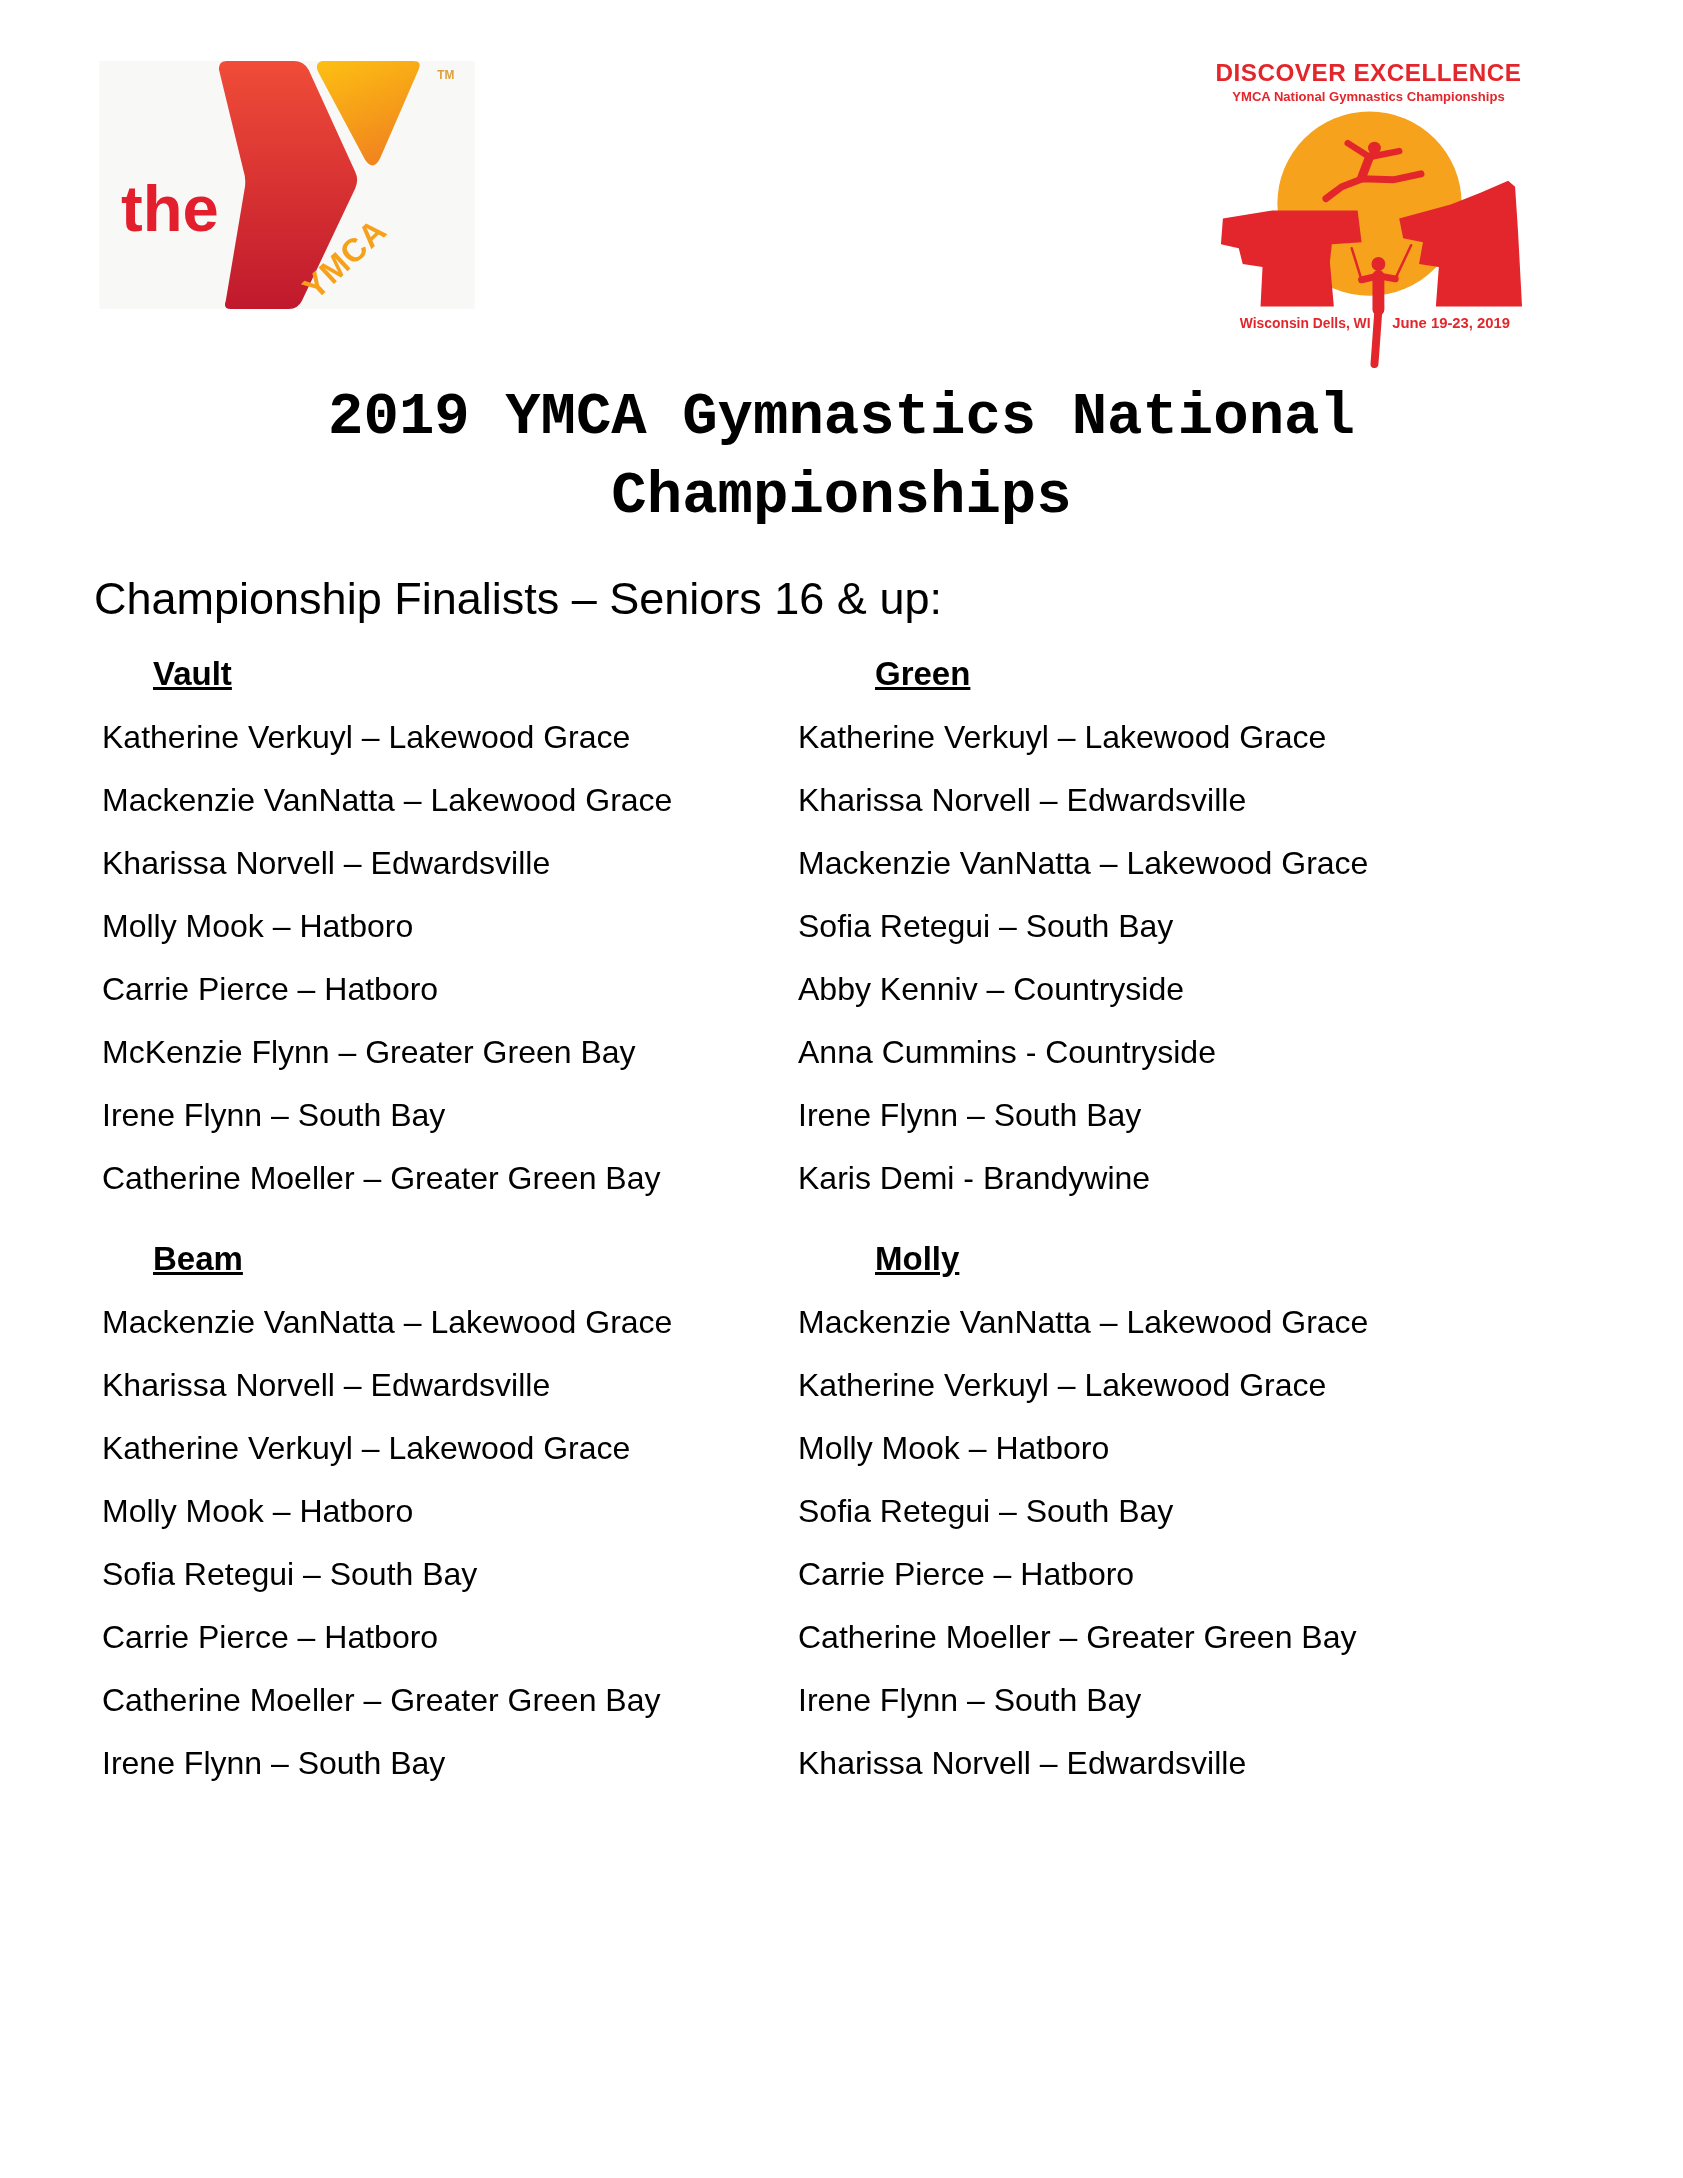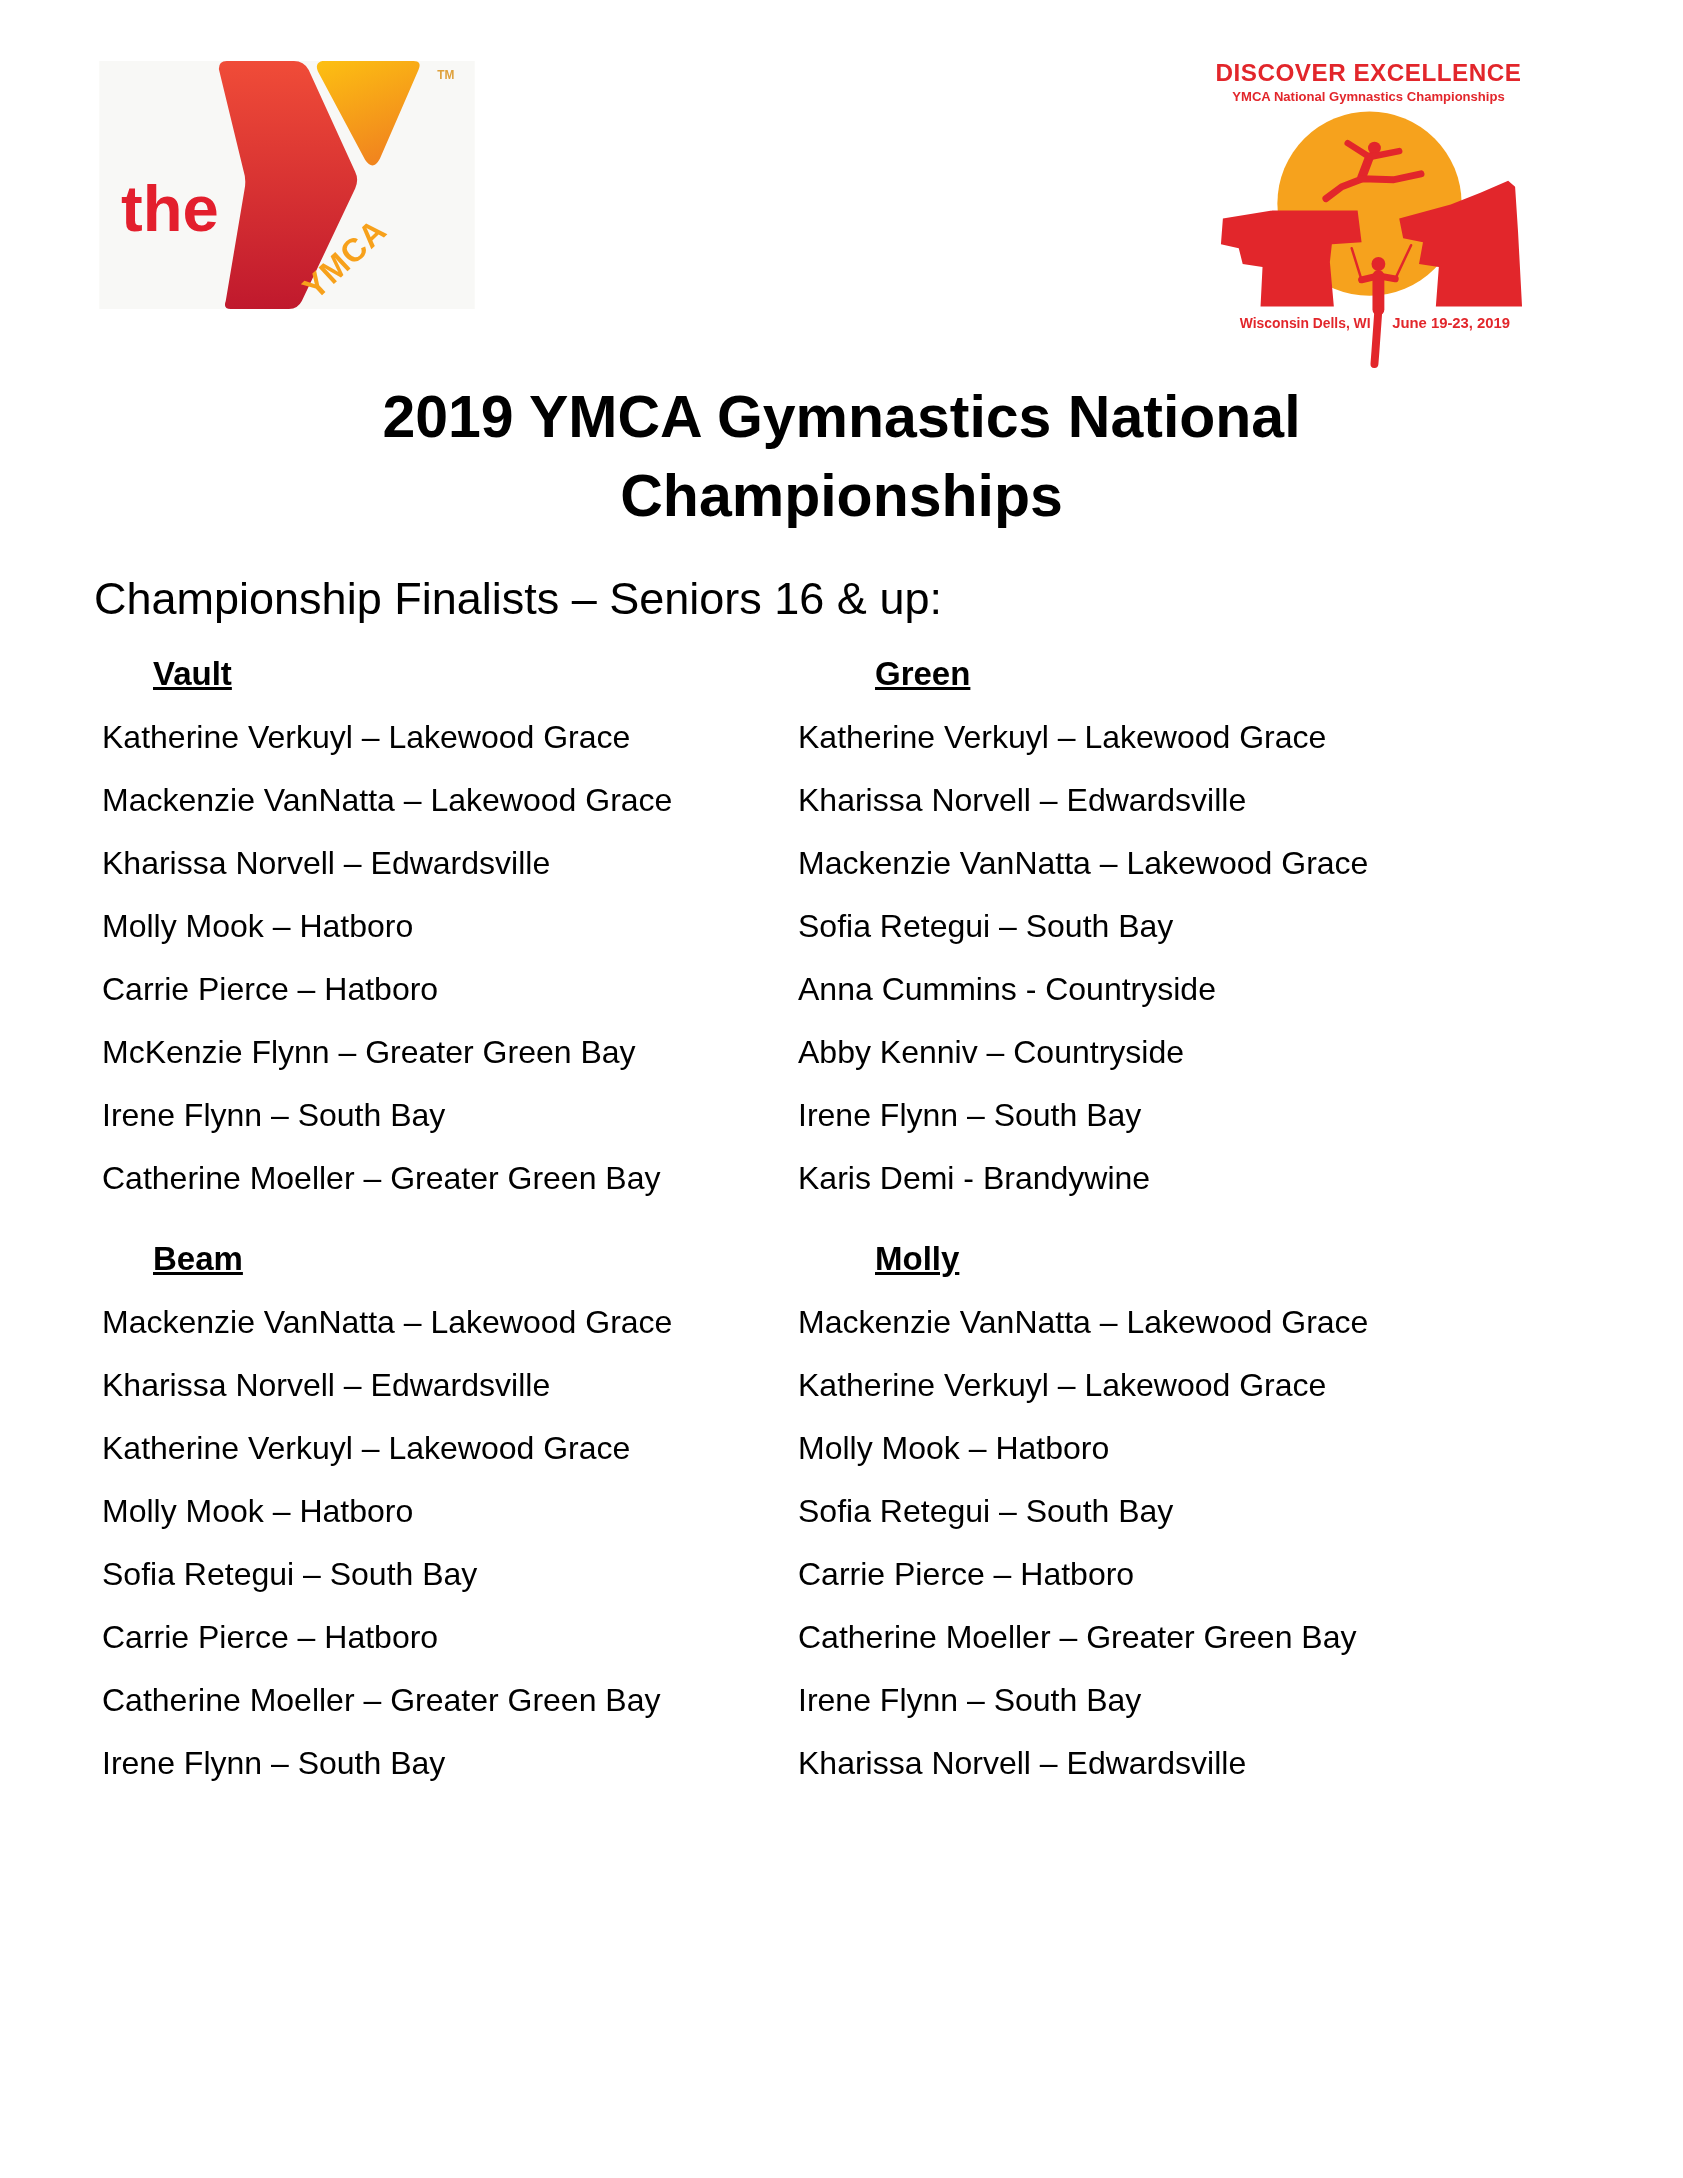--- a/index.html
+++ b/index.html
@@ -11,21 +11,21 @@
     color:#000000;
     overflow:hidden;
   }
   .logo-left { position:absolute; left:99px; top:61px; width:376px; height:248px; }
   .logo-right { position:absolute; left:1213px; top:54px; width:312px; height:315px; }
   .logo-left svg, .logo-right svg { display:block; width:100%; height:100%; }
 
   .title {
     position:absolute; top:378px; left:0; right:0;
     margin:0; text-align:center;
-    font-family:Liberation Sans, sans-serif;
+    font-family:Liberation Mono, monospace;
     font-weight:bold; font-size:59px; line-height:79px;
     color:#000000;
   }
   .title-inner { display:inline-block; max-width:1188px; }
 
   .subtitle {
     position:absolute; top:572px; left:94px;
     font-size:45px; line-height:53px; font-weight:normal;
   }
 
@@ -125,22 +125,22 @@
       <div class="entry">Irene Flynn – South Bay</div>
       <div class="entry">Catherine Moeller – Greater Green Bay</div>
     </section>
 
     <section class="section indent-b">
       <h2 class="sec-h">Green</h2>
       <div class="entry">Katherine Verkuyl – Lakewood Grace</div>
       <div class="entry">Kharissa Norvell – Edwardsville</div>
       <div class="entry">Mackenzie VanNatta – Lakewood Grace</div>
       <div class="entry">Sofia Retegui – South Bay</div>
+      <div class="entry">Abby Kenniv – Countryside</div>
       <div class="entry">Anna Cummins - Countryside</div>
-      <div class="entry">Abby Kenniv – Countryside</div>
       <div class="entry">Irene Flynn – South Bay</div>
       <div class="entry">Karis Demi - Brandywine</div>
     </section>
 
     <section class="section indent-a">
       <h2 class="sec-h">Beam</h2>
       <div class="entry">Mackenzie VanNatta – Lakewood Grace</div>
       <div class="entry">Kharissa Norvell – Edwardsville</div>
       <div class="entry">Katherine Verkuyl – Lakewood Grace</div>
       <div class="entry">Molly Mook – Hatboro</div>

